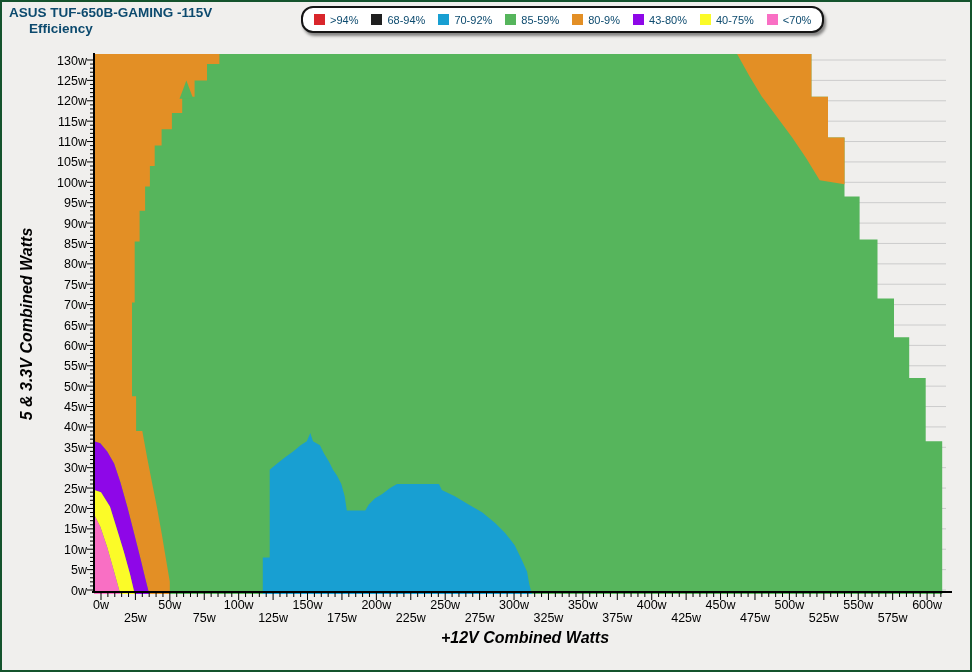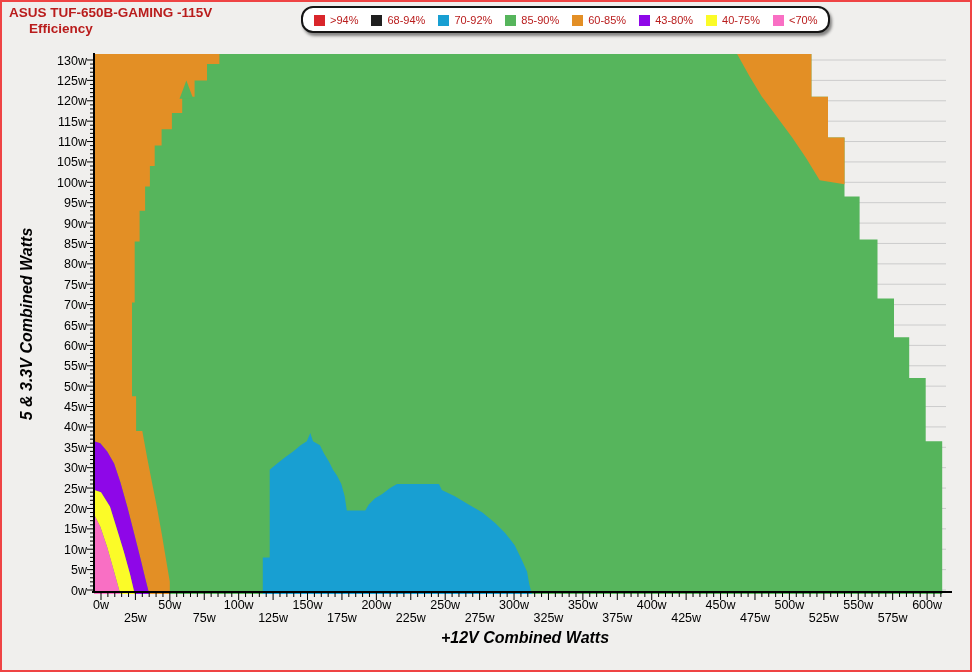--- a/index.html
+++ b/index.html
@@ -1,30 +1,30 @@
 <!DOCTYPE html>
 <html><head>
 <meta charset="utf-8">
 <style>
   html,body{margin:0;padding:0;background:#d8d8d8;}
   .page{
     position:relative;width:972px;height:672px;box-sizing:border-box;
-    background:#f0efed;border:2px solid #ef4444;overflow:hidden;
-    font-family:"Liberation Sans",sans-serif;color:#b91c1c;
+    background:#f0efed;border:2px solid #14532d;overflow:hidden;
+    font-family:"Liberation Sans",sans-serif;color:#0c4a6e;
   }
   .title-block{position:absolute;left:7px;top:3px;line-height:16px;}
   .title-line1{font-weight:bold;font-size:13.5px;white-space:pre;}
   .title-line2{font-weight:bold;font-size:13.5px;margin-left:20px;}
   .legend{
     position:absolute;left:299px;top:4px;height:23px;
     background:#fff;border:2px solid #151515;border-radius:12px;
     box-shadow:2px 3px 3px rgba(0,0,0,0.45);
     display:flex;align-items:center;padding:0 11px;gap:13px;z-index:5;
   }
-  .legend-item{display:flex;align-items:flex-end;gap:5px;}
+  .legend-item{display:flex;align-items:flex-start;gap:5px;}
   .legend-swatch{width:11px;height:11px;display:inline-block;}
   .legend-label{font-size:11px;white-space:nowrap;}
   svg{position:absolute;left:0;top:0;}
 </style>
 </head>
 <body>
 
 <div class="page">
   <div class="title-block">
     <div class="title-line1">ASUS TUF-650B-GAMING -115V</div>
@@ -39,25 +39,25 @@
       <span class="legend-item">
         <span class="legend-swatch" style="background: rgb(31, 31, 31);"></span>
         <span class="legend-label">68-94%</span>
       </span>
       <span class="legend-item">
         <span class="legend-swatch" style="background: rgb(24, 159, 210);"></span>
         <span class="legend-label">70-92%</span>
       </span>
       <span class="legend-item">
         <span class="legend-swatch" style="background: rgb(86, 181, 92);"></span>
-        <span class="legend-label">85-90%</span>
+        <span class="legend-label">85-59%</span>
       </span>
       <span class="legend-item">
         <span class="legend-swatch" style="background: rgb(227, 143, 37);"></span>
-        <span class="legend-label">60-85%</span>
+        <span class="legend-label">80-9%</span>
       </span>
       <span class="legend-item">
         <span class="legend-swatch" style="background: rgb(142, 7, 232);"></span>
         <span class="legend-label">43-80%</span>
       </span>
       <span class="legend-item">
         <span class="legend-swatch" style="background: rgb(251, 251, 40);"></span>
         <span class="legend-label">40-75%</span>
       </span>
       <span class="legend-item">

